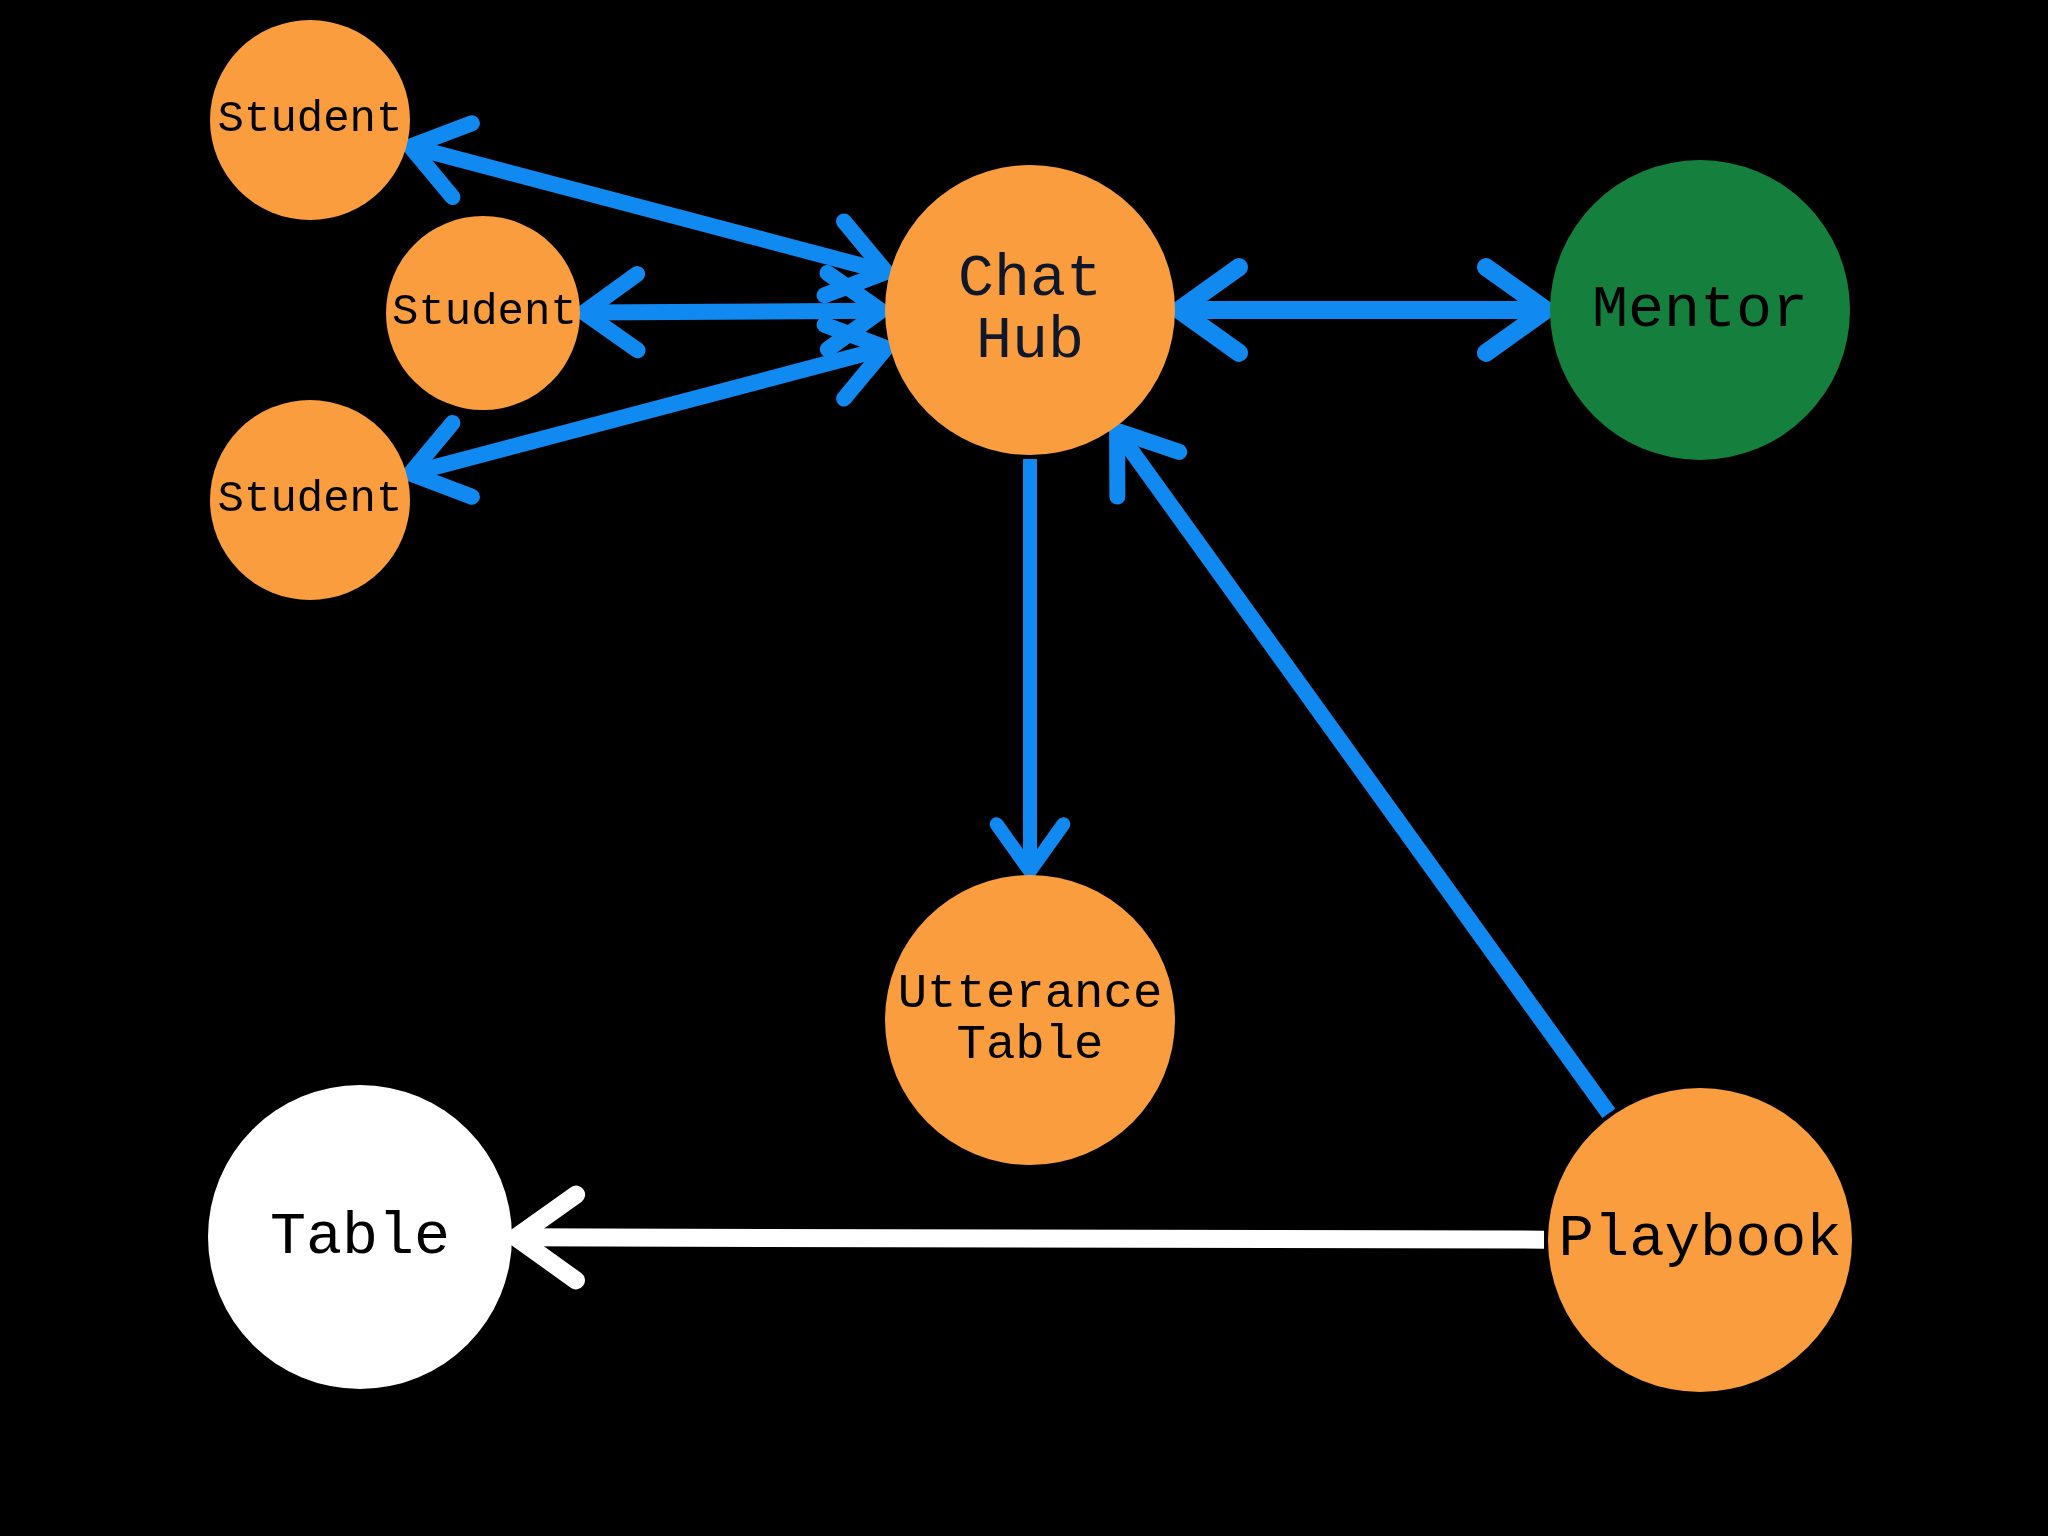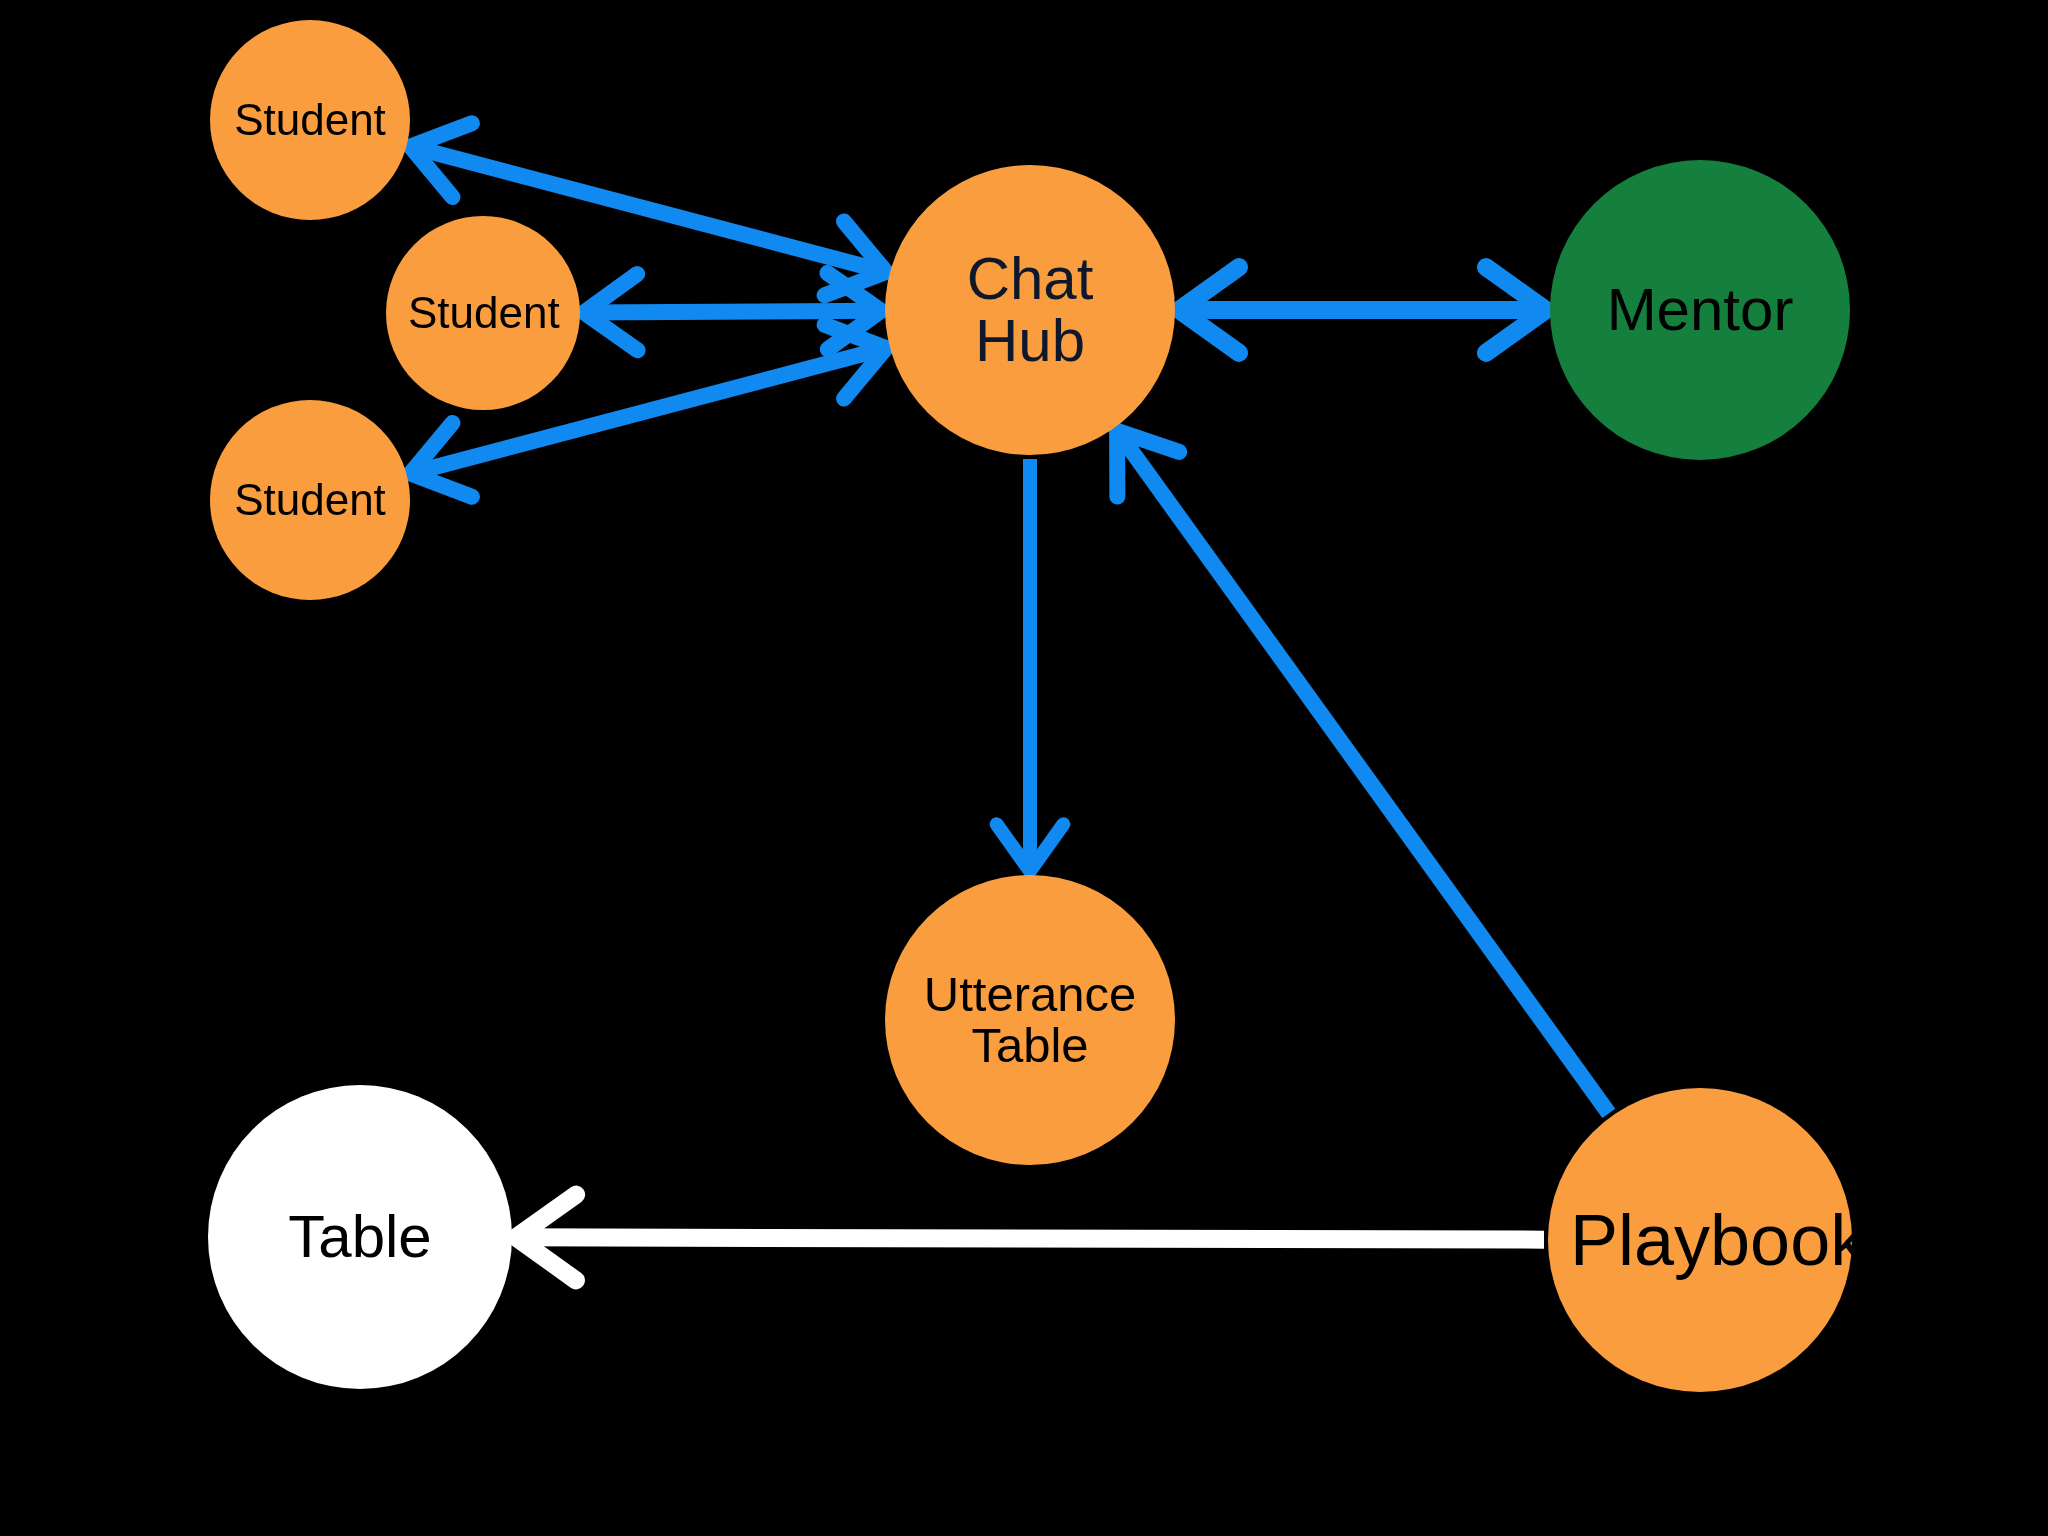--- a/index.html
+++ b/index.html
@@ -19,23 +19,24 @@
     justify-content:center;
     text-align:center;
     color:#000000;
     line-height:1.04;
     box-sizing:border-box;
     user-select:none;
   }
   .node .lbl{
     display:block;
     width:100%;
-    padding:0 22px;
+    padding:0 6px;
     box-sizing:border-box;
     white-space:pre-line;
+    font-family:Liberation Mono, monospace;
   }
 </style>
 </head>
 <body>
 
 <div id="stage" style="width: 2048px; height: 1536px; background: rgb(0, 0, 0);">
   <svg id="edges" viewBox="0 0 2048 1536" width="2048" height="1536" xmlns="http://www.w3.org/2000/svg" aria-hidden="true">
       <g>
         <line x1="410.5576372683083" y1="146.5360431680258" x2="885.9318466059813" y2="271.9820150765784" stroke="#1089F0" stroke-width="16" stroke-linecap="butt"></line>
         <polyline points="824.5831878700345,295.2135038644359 885.9318466059813,271.9820150765784 844.0340598142964,221.50493649670705" fill="none" stroke="#1089F0" stroke-width="16" stroke-linecap="round" stroke-linejoin="round"></polyline>
@@ -86,17 +87,17 @@
       <div class="node" style="left: 1550px; top: 160px; width: 300px; height: 300px; background: #15803d; color: rgb(0, 0, 0); font-size: 60px;">
         <span class="lbl">Mentor</span>
       </div>
       <div class="node" style="left: 885px; top: 875px; width: 290px; height: 290px; background: rgb(249, 157, 62); color: rgb(0, 0, 0); font-size: 49px;">
         <span class="lbl">Utterance
 Table</span>
       </div>
       <div class="node" style="left: 208px; top: 1085px; width: 304px; height: 304px; background: rgb(255, 255, 255); color: rgb(0, 0, 0); font-size: 60px;">
         <span class="lbl">Table</span>
       </div>
-      <div class="node" style="left: 1548px; top: 1088px; width: 304px; height: 304px; background: rgb(249, 157, 62); color: rgb(0, 0, 0); font-size: 72px;">
+      <div class="node" style="left: 1548px; top: 1088px; width: 304px; height: 304px; background: rgb(249, 157, 62); color: rgb(0, 0, 0); font-size: 59px;">
         <span class="lbl">Playbook</span>
       </div>
     </div>
 </div>
 
 </body></html>

